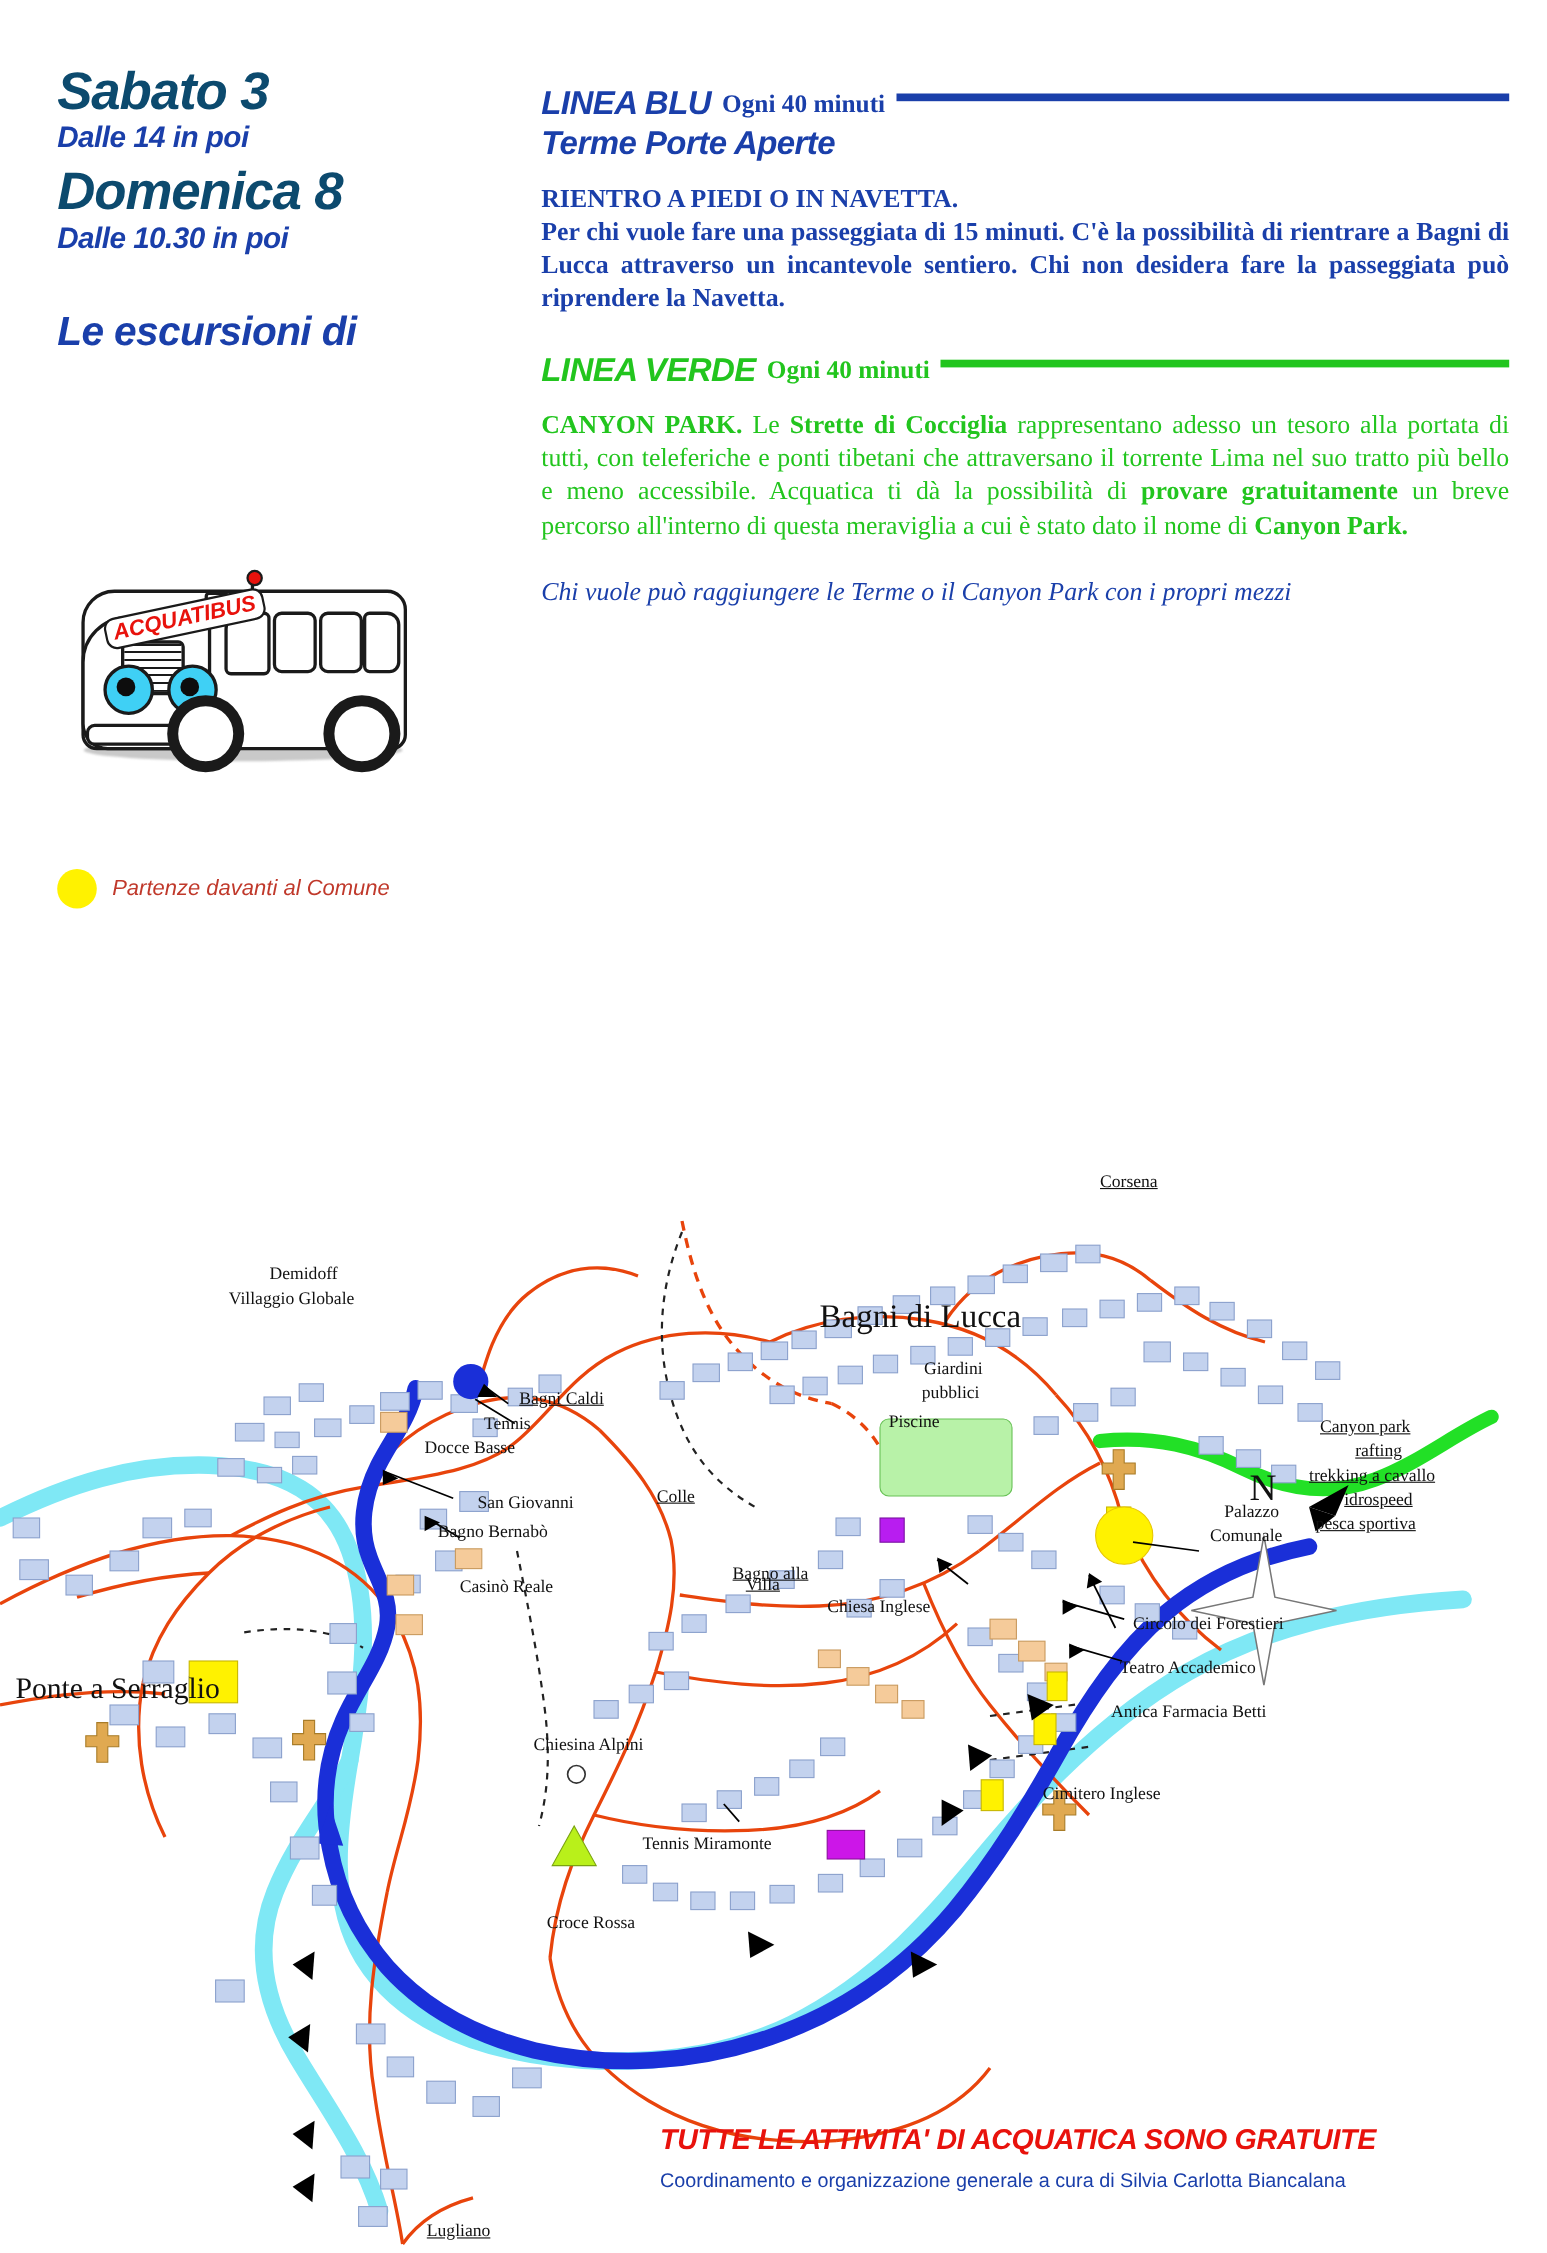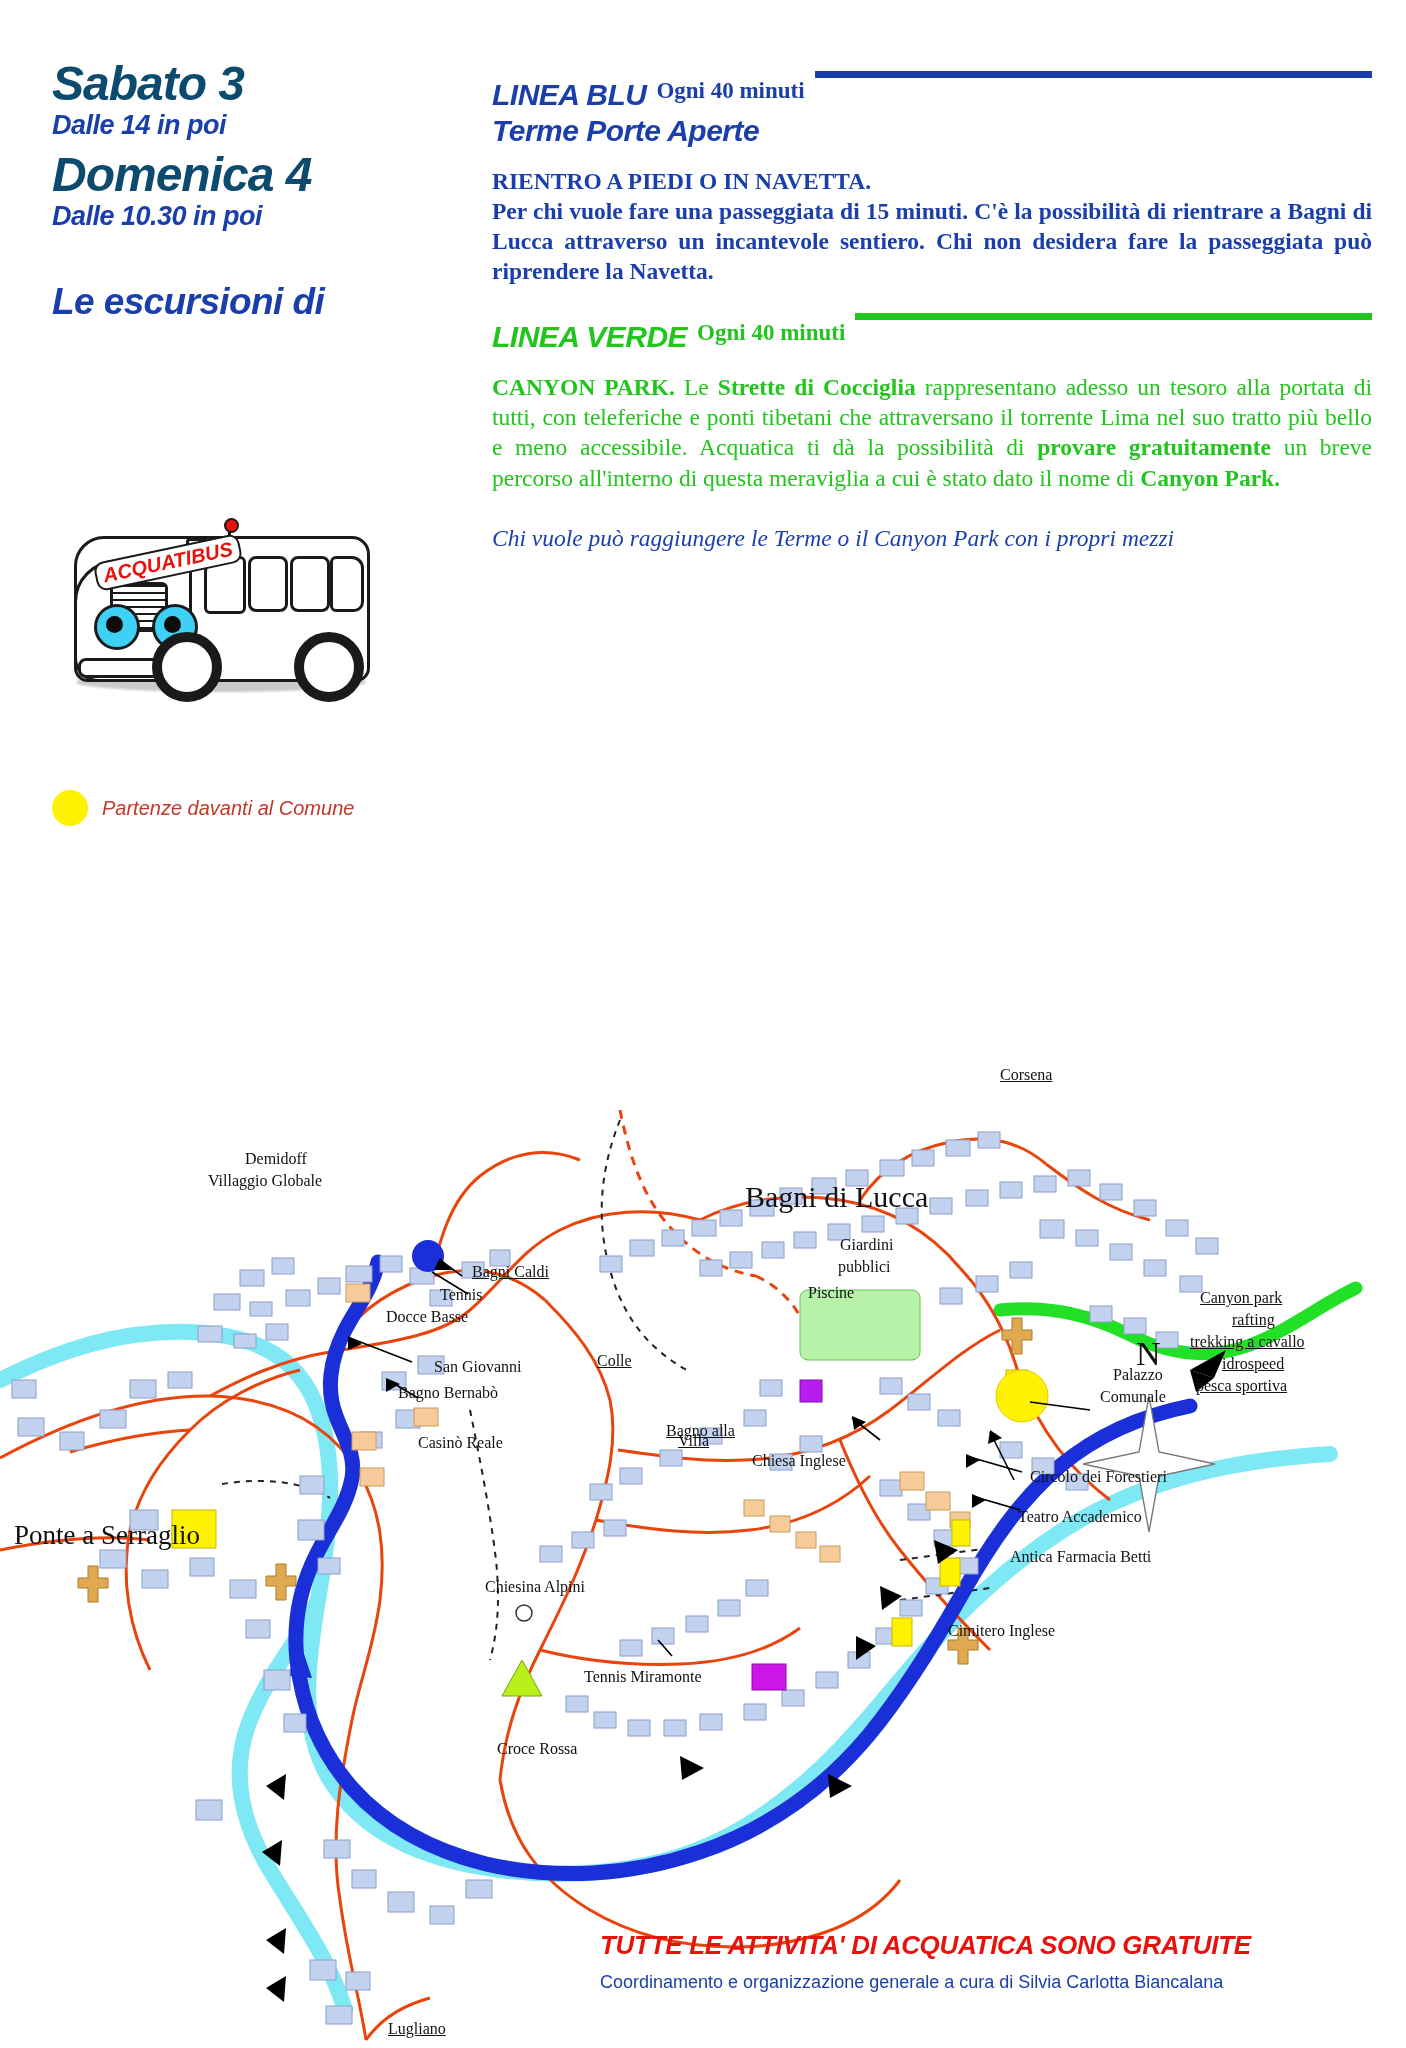--- a/index.html
+++ b/index.html
@@ -216,21 +216,21 @@
 
   
   .right-col {
     position: absolute;
     left: 492px;
     top: 78px;
     width: 880px;
   }
   .line-head {
     display: flex;
-    align-items: flex-start;
+    align-items: center;
     gap: 10px;
   }
   .line-name {
     font-family: "Liberation Sans", sans-serif;
     font-weight: bold;
     font-style: italic;
     font-size: 30px;
     letter-spacing: -0.5px;
   }
   .line-freq {
@@ -325,21 +325,21 @@
   }
 </style>
 </head>
 <body>
 
 <div class="page">
 
   <div class="left-col">
     <div class="day-title">Sabato 3</div>
     <div class="day-sub">Dalle 14 in poi</div>
-    <div class="day-title second">Domenica 4</div>
+    <div class="day-title second">Domenica 8</div>
     <div class="day-sub">Dalle 10.30 in poi</div>
     <div class="escursioni">Le escursioni di</div>
   </div>
 
   <div class="bus-wrap">
     <div class="bus-shadow"></div>
     <div class="bus-body"></div>
     <div class="bus-window bw1"></div>
     <div class="bus-window bw2"></div>
     <div class="bus-window bw3"></div>

